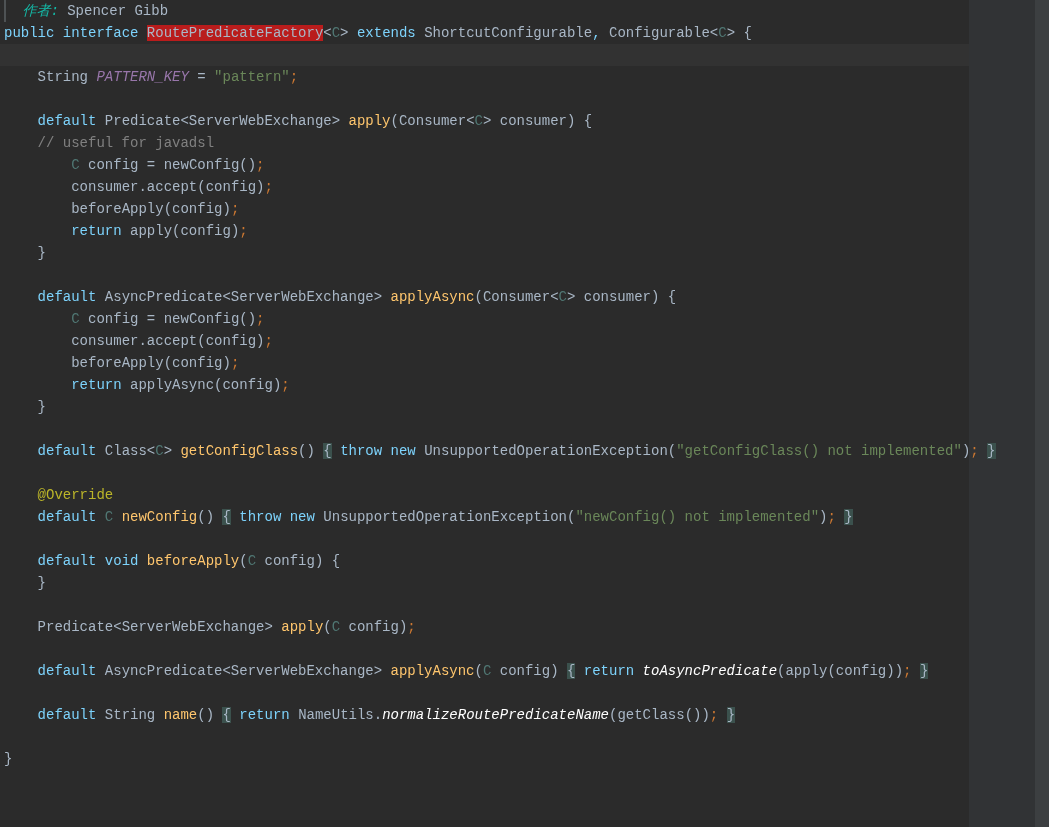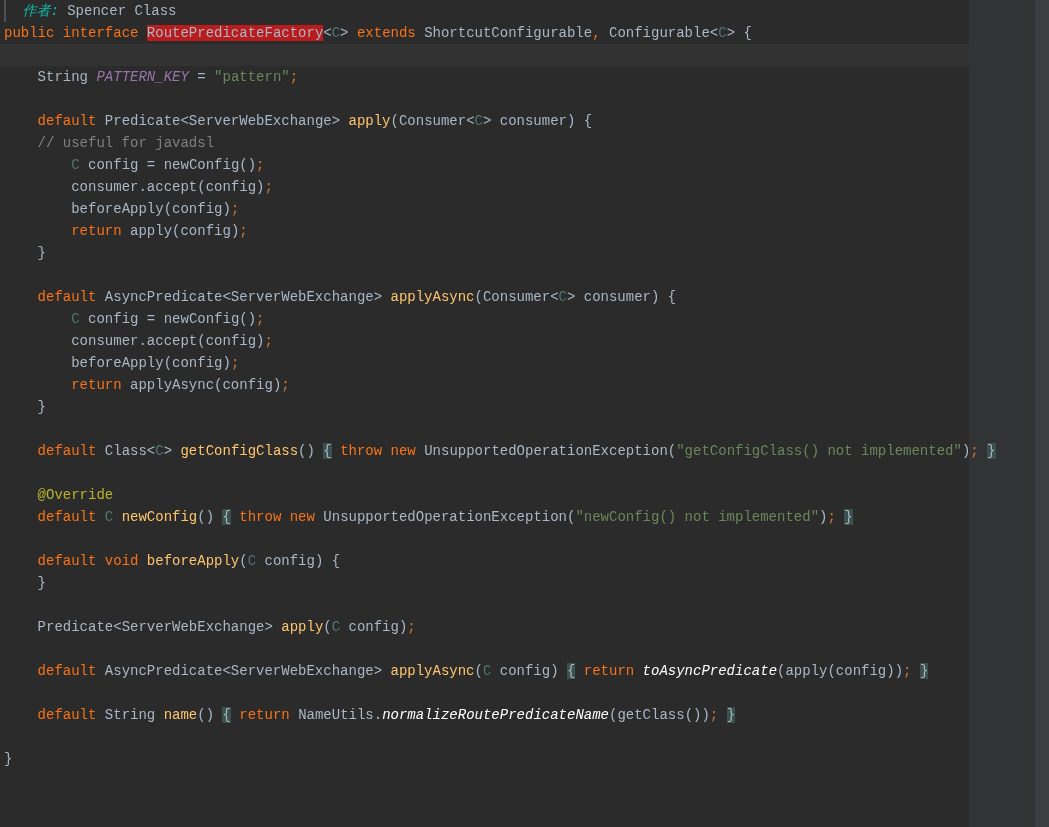--- a/index.html
+++ b/index.html
@@ -21,21 +21,21 @@
   .line {
     white-space: pre;
     height: 22px;
   }
   .doc-block {
     border-left: 2px solid #4e5254;
     padding-left: 8px;
     margin-left: 0;
   }
   .doc-text { color: #14b8a6; font-style: italic; }
-  .kw { color: #f97316; }
+  .kw { color: #7dd3fc; }
   .annotation { color: #bbb529; }
   .generic { color: #507874; }
   .method { color: #ffc66d; }
   .methoditalic { color: #ffffff; font-style: italic; }
   .field { color: #9876aa; font-style: italic; }
   .string { color: #6a8759; }
   .semi { color: #cc7832; }
   .comment { color: #808080; }
   .brace-bg { background: #3b514d; }
   .hl-bg { background: #b91c1c; }
@@ -65,21 +65,21 @@
     background: #3c3f41;
   }
 </style>
 </head>
 <body>
 
 <div class="hl-line" style="top:44px"></div>
 
 <div class="editor content">
 
-<div class="line doc-block"> <span class="doc-text"><span>作者:</span> </span><span>Spencer Class</span></div>
+<div class="line doc-block"> <span class="doc-text"><span>作者:</span> </span><span>Spencer Gibb</span></div>
 
 
 <div class="line"><span class="kw">public</span> <span class="kw">interface</span> <span class="hl-bg"><span>RoutePredicateFactory</span></span><span>&lt;</span><span class="generic">C</span><span>&gt;</span> <span class="kw">extends</span> <span>ShortcutConfigurable</span><span class="kw">, </span><span>Configurable</span><span>&lt;</span><span class="generic">C</span><span>&gt;</span> <span>{</span></div>
 
 <div class="line"></div>
 
 
 <div class="line">    <span>String</span> <span class="field">PATTERN_KEY</span><span> = </span><span class="string">"pattern"</span><span class="semi">;</span></div>
 
 <div class="line"></div>

